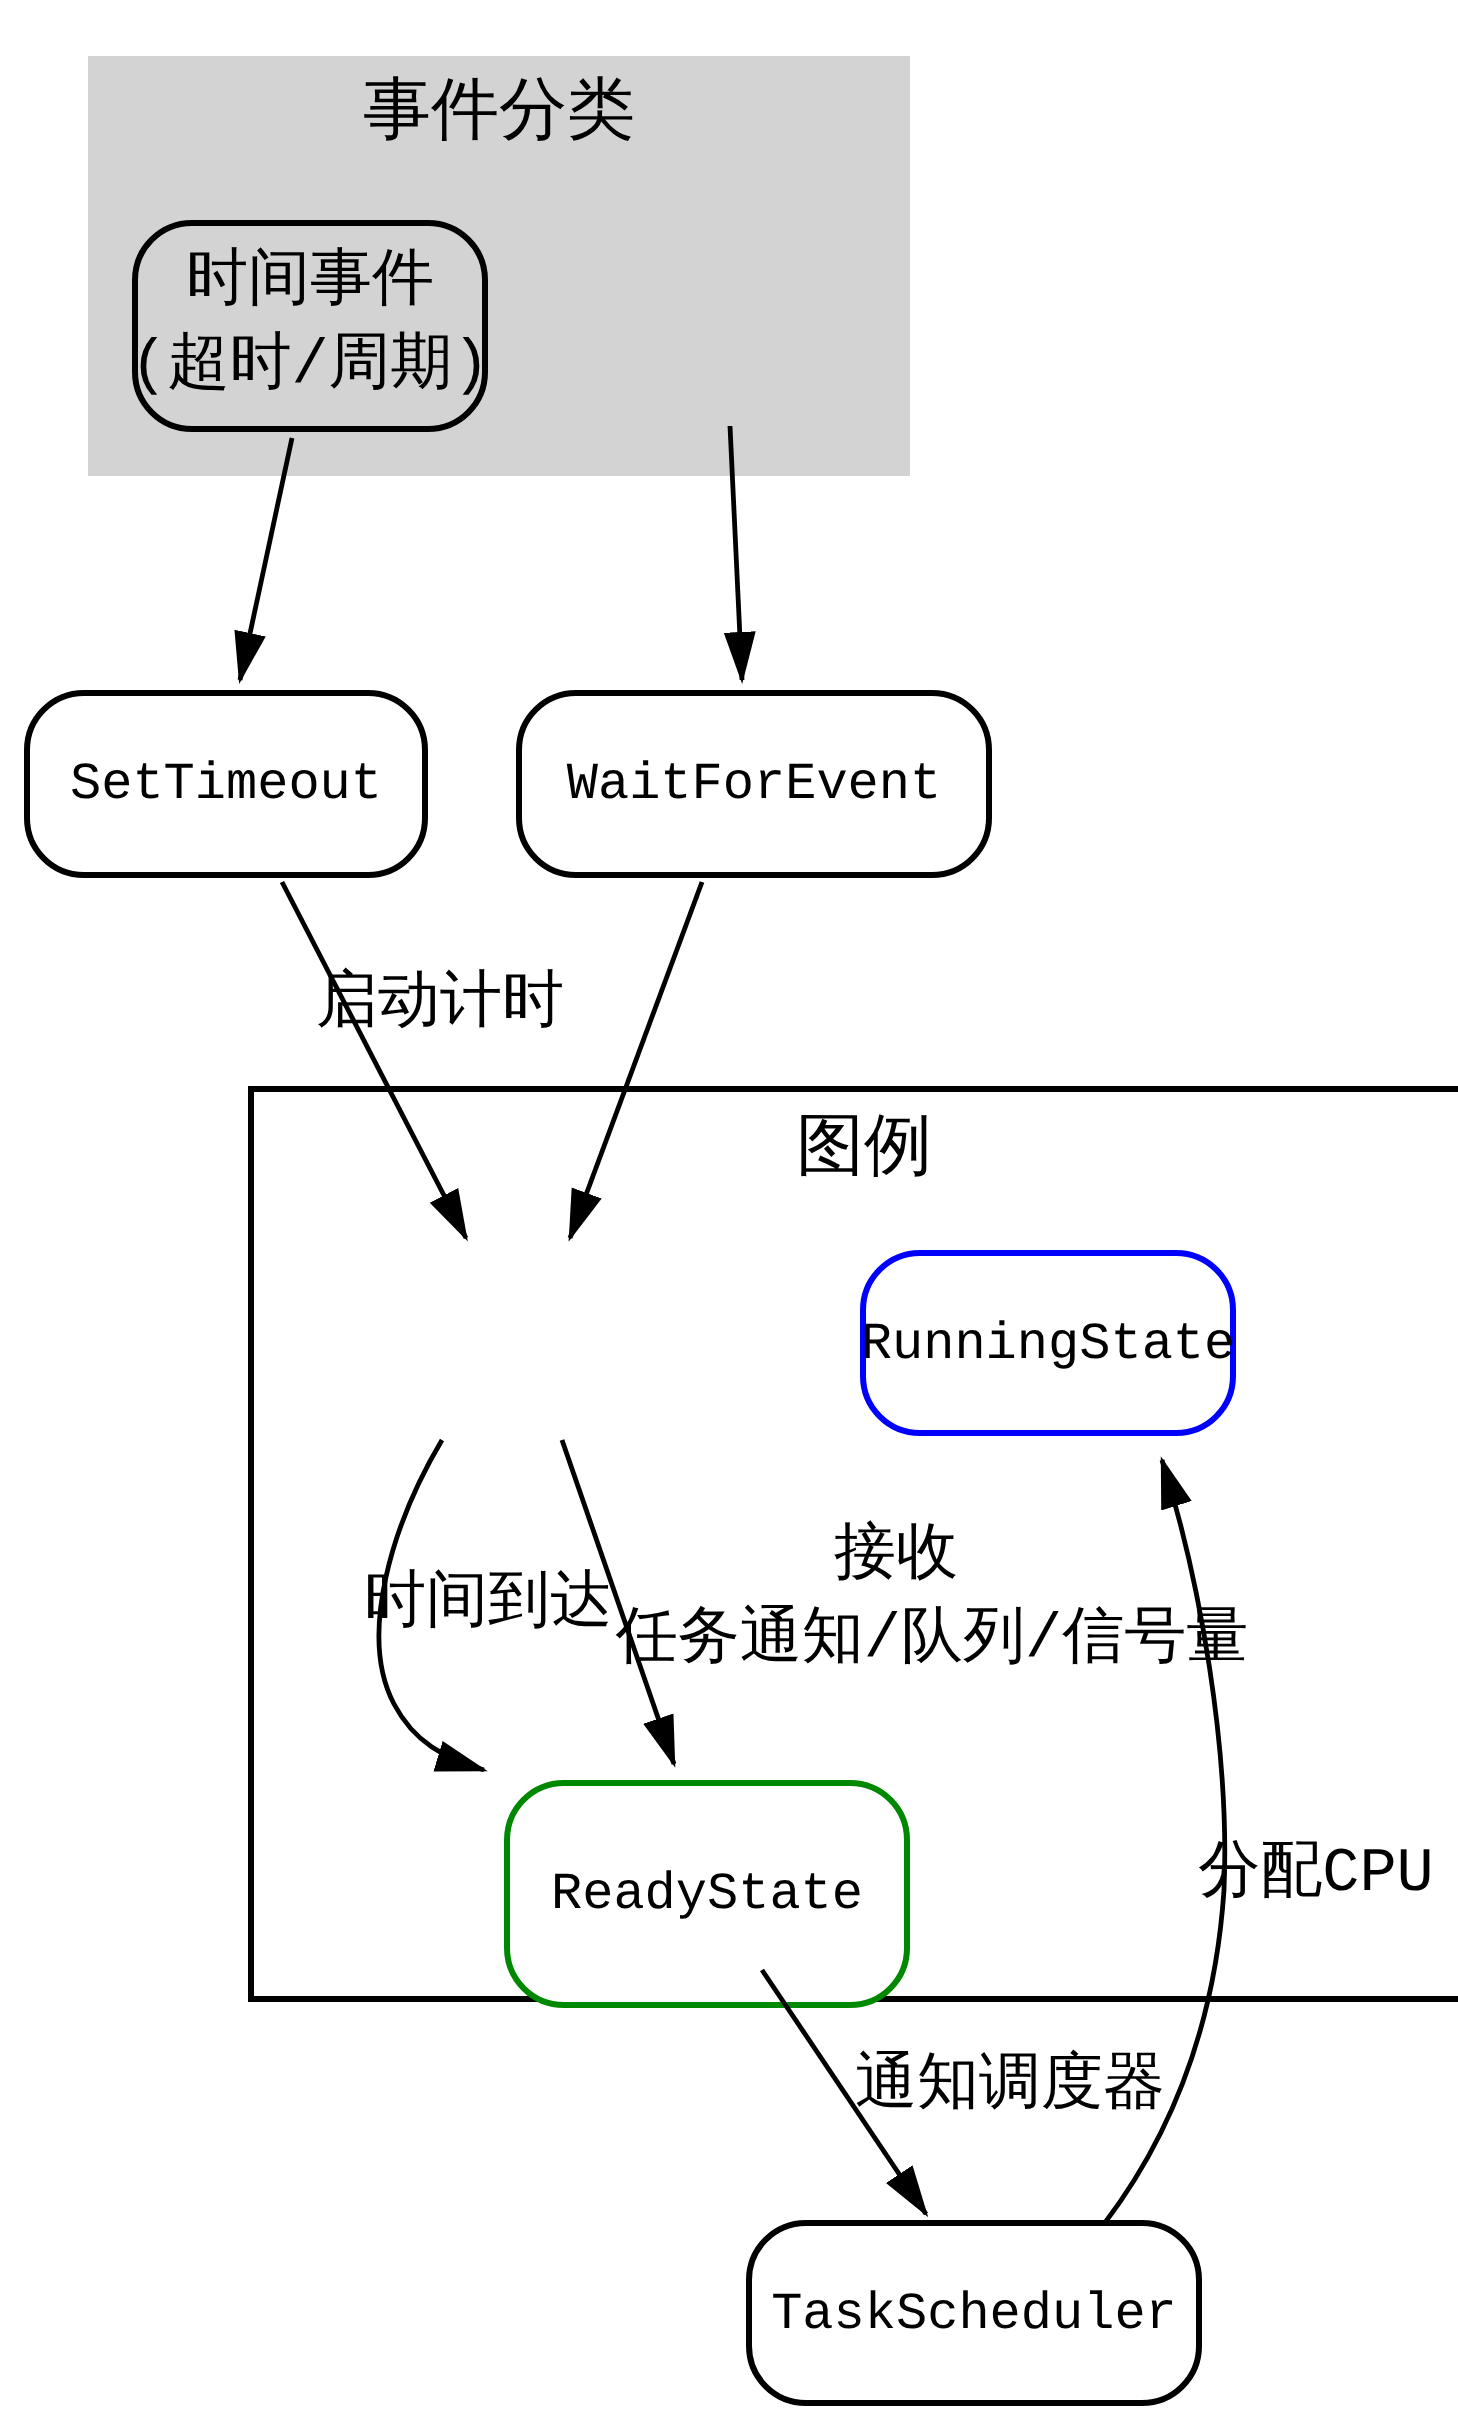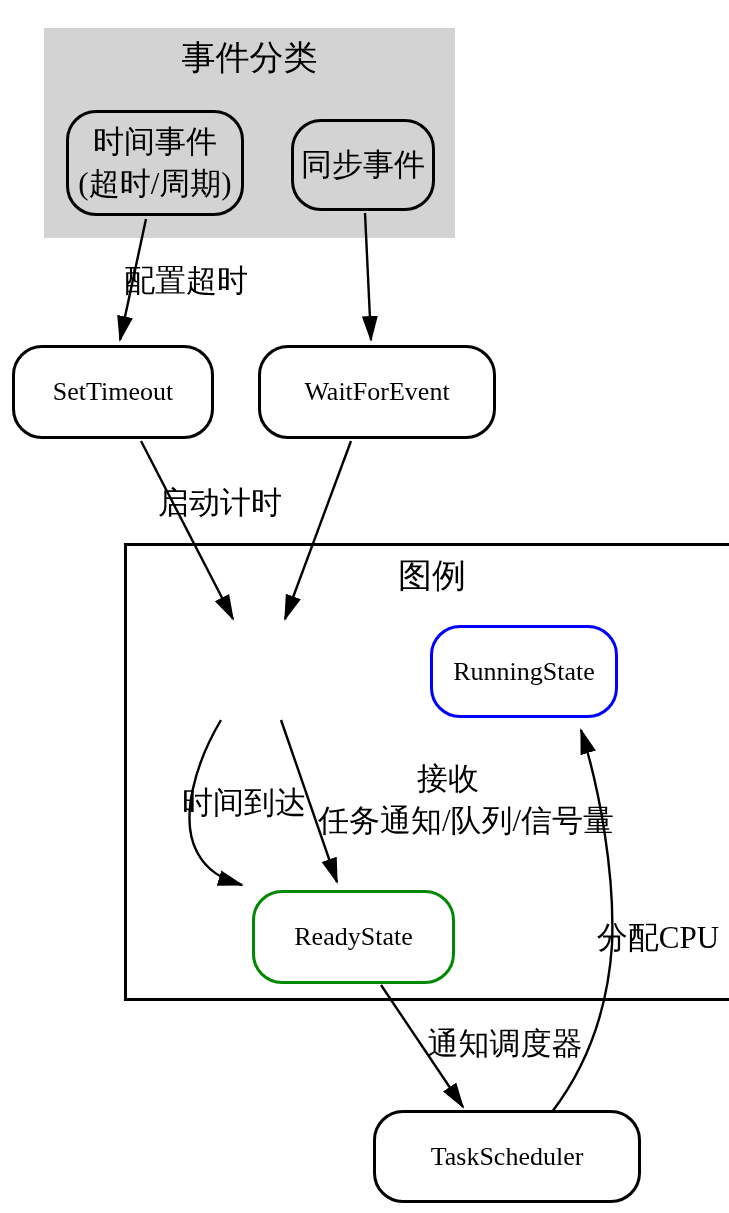--- a/index.html
+++ b/index.html
@@ -5,21 +5,21 @@
   html, body {
     margin: 0;
     padding: 0;
     background: #ffffff;
   }
   .canvas {
     position: relative;
     width: 729px;
     height: 1213px;
     background: #ffffff;
-    font-family: Liberation Serif, serif;
+    font-family: Liberation Mono, monospace;
     color: #000000;
     overflow: hidden;
   }
   .cluster {
     position: absolute;
     box-sizing: border-box;
   }
   .cluster--events {
     left: 44px; top: 28px; width: 411px; height: 210px;
   }
@@ -53,22 +53,22 @@
   }
   .node--transparent {
     background: transparent;
   }
   .node--time-event   { left: 66px;  top: 110px; width: 178px; height: 106px; font-size: 31px; line-height: 42px; }
   .node--sync-event   { left: 291px; top: 119px; width: 144px; height: 92px;  font-size: 31px; }
   .node--set-timeout  { left: 12px;  top: 345px; width: 202px; height: 94px; }
   .node--wait-event   { left: 258px; top: 345px; width: 238px; height: 94px; }
   .node--blocking     { left: 146px; top: 625px; width: 239px; height: 93px; }
   .node--running      { left: 430px; top: 625px; width: 188px; height: 93px; }
-  .node--ready        { left: 252px; top: 890px; width: 203px; height: 94px; }
-  .node--scheduler    { left: 373px; top: 1110px; width: 268px; height: 93px; }
+  .node--ready        { left: 252px; top: 890px; width: 203px; height: 114px; }
+  .node--scheduler    { left: 373px; top: 1110px; width: 228px; height: 93px; }
   .edge-label {
     position: absolute;
     transform: translate(-50%, -50%);
     font-size: 31px;
     line-height: 36px;
     white-space: nowrap;
     text-align: center;
   }
   .lbl-configure { left: 186px; top: 281px; }
   .lbl-wait      { left: 422px; top: 281px; }
@@ -96,36 +96,32 @@
 <div class="canvas">
 
   <div class="cluster cluster--events" style="background-color: rgb(211, 211, 211);">
     <div class="cluster-title">事件分类</div>
   </div>
 
   <div class="cluster cluster--legend">
     <div class="cluster-title">图例</div>
   </div>
 
-  <div class="edge-label lbl-configure">配置超时</div>
   <div class="edge-label lbl-start">启动计时</div>
   <div class="edge-label lbl-timeup">时间到达</div>
   <div class="edge-label lbl-recv1">接收</div>
   <div class="edge-label lbl-recv2">任务通知/队列/信号量</div>
   <div class="edge-label lbl-notify">通知调度器</div>
   <div class="edge-label lbl-cpu">分配CPU</div>
 
   <div class="node node--transparent node--time-event" style="border-color: rgb(0, 0, 0);">
     <span>时间事件</span>
     <span>(超时/周期)</span>
   </div>
 
-  <div class="node node--transparent node--sync-event" style="border-color: rgb(0, 0, 0);">
-    <span>同步事件</span>
-  </div>
 
   <div class="node node--set-timeout" style="border-color: rgb(0, 0, 0);">
     <span>SetTimeout</span>
   </div>
 
   <div class="node node--wait-event" style="border-color: rgb(0, 0, 0);">
     <span>WaitForEvent</span>
   </div>
 
 

